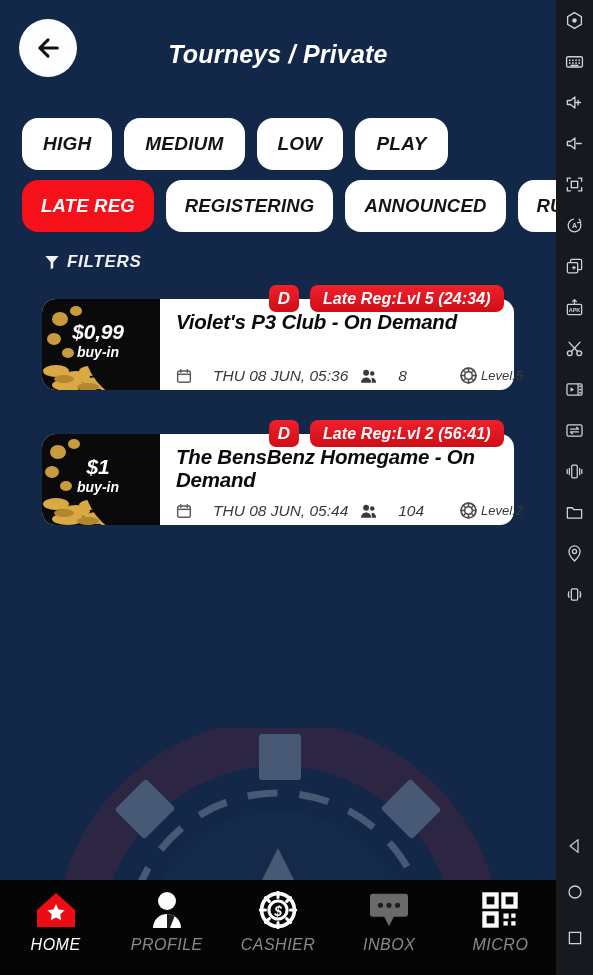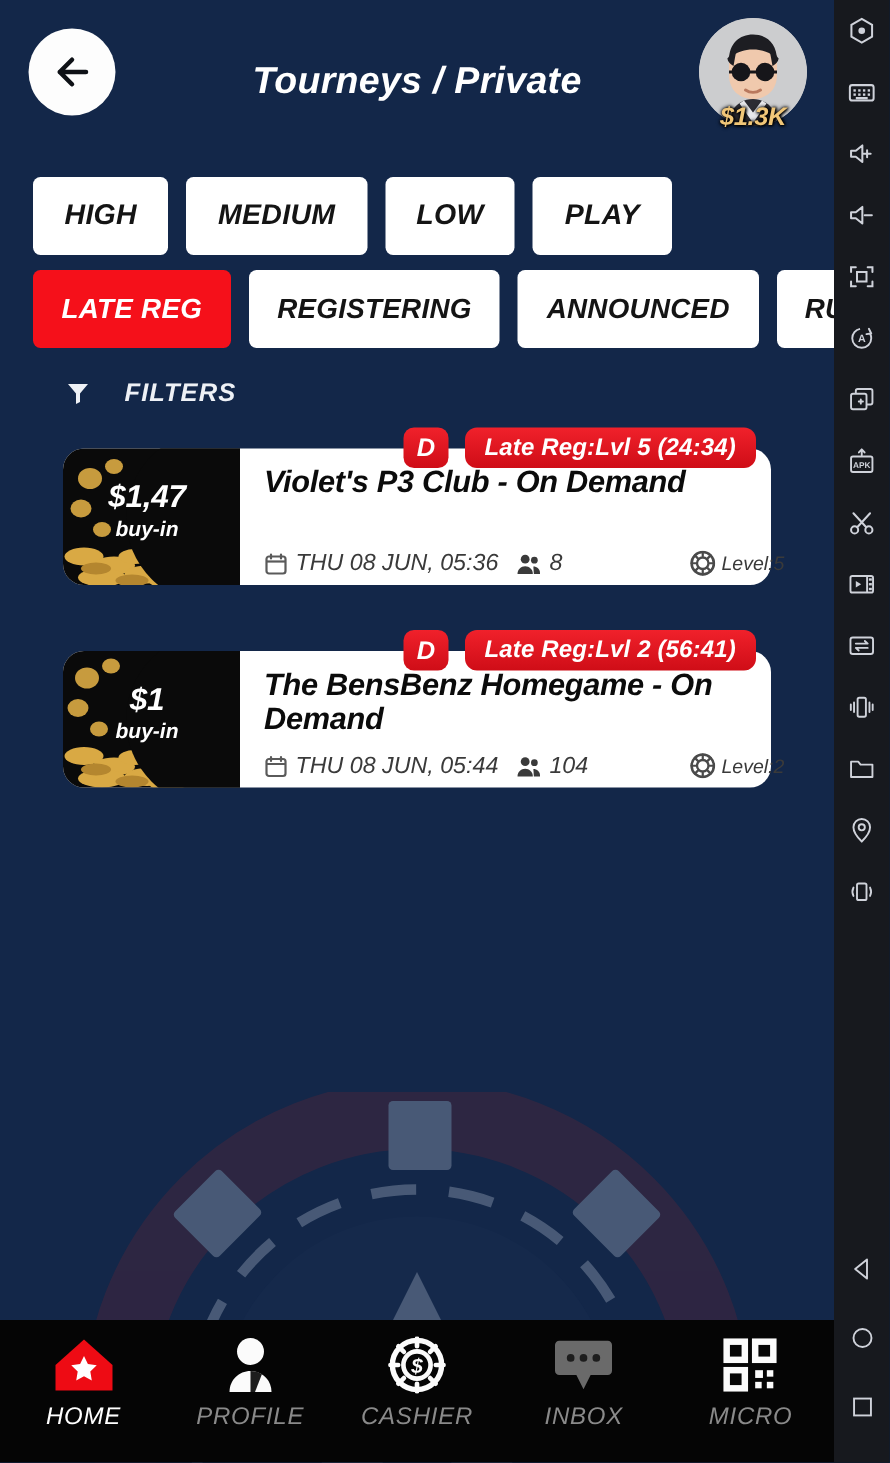--- a/index.html
+++ b/index.html
@@ -58,35 +58,35 @@
 
   
   .chips-row {
     position:absolute; left:0; width:556px; height:52px;
     display:flex; gap:12px; padding-left:22px;
     overflow:hidden; align-items:center;
   }
   .chips-row.row1 { top:118px; }
   .chips-row.row2 { top:180px; }
   .chip {
-    flex:0 0 auto; height:52px; border-radius:5px;
+    flex:0 0 auto; height:52px; border-radius:16px;
     background:#ffffff; color:#141414;
     display:flex; align-items:center; justify-content:center;
     padding:0 21px; font-size:19px; font-weight:bold;
     white-space:nowrap; cursor:pointer; letter-spacing:.2px;
   }
   .chip.active {
     background:#f5101a; color:#ffffff;
   }
   .chip.r2 { font-size:18.5px; padding:12px 19px; }
 
   
   .filters-label {
     position:absolute; left:44px; top:252px;
-    display:flex; align-items:center; gap:23px; cursor:pointer;
+    display:flex; align-items:center; gap:7px; cursor:pointer;
   }
   .filters-label svg { width:16px; height:16px; }
   .filters-text {
     color:#eef1f6; font-size:17px; font-weight:bold; letter-spacing:.7px;
   }
 
   
   .card {
     position:absolute; left:42px; width:472px; height:105px;
   }
@@ -132,21 +132,21 @@
 
   .card-title {
     position:absolute; left:134px; top:26px; width:330px;
     color:#0b0b0b; font-size:20.5px; font-weight:bold;
     line-height:1.12; letter-spacing:-.2px;
   }
   .card-meta {
     position:absolute; left:134px; top:82px;
     display:flex; align-items:center; color:#3a3a3a; font-size:15.5px;
   }
-  .card-meta .mi { display:flex; align-items:center; gap:5px; }
+  .card-meta .mi { display:flex; align-items:center; gap:21px; }
   .card-meta svg { display:block; }
   .meta-gap { width:12px; }
   .card-level {
     position:absolute; left:418px; top:82px;
     display:flex; align-items:center; gap:4px;
     color:#3a3a3a; font-size:13px; white-space:nowrap;
     transform:translateX(-0px);
   }
 
   
@@ -210,39 +210,20 @@
 
     <div class="header">
       <div class="back-btn">
         <svg viewBox="0 0 24 24">
           <path d="M20 12H5M5 12l7-7M5 12l7 7" fill="none" stroke="#0e1116" stroke-width="2.6" stroke-linecap="round" stroke-linejoin="round"></path>
         </svg>
       </div>
 
       <div class="page-title">Tourneys / Private</div>
 
-      <div class="avatar-wrap">
-        <div class="avatar">
-          <svg viewBox="0 0 72 72">
-            <circle cx="36" cy="36" r="36" fill="#cccdcf"></circle>
-            <path d="M36 13c11 0 16 7 16 16v9c0 10-7 16-16 16s-16-6-16-16v-9c0-9 5-16 16-16z" fill="#f0c9ad"></path>
-            <path d="M20 28c0-11 7-17 16-17s16 6 16 17c0 0-4-7-16-7s-16 7-16 7z" fill="#1d1d22"></path>
-            <path d="M19 27c2-3 4-5 6-6l-2 11c-2-1-4-3-4-5z" fill="#1d1d22"></path>
-            <path d="M53 27c-2-3-4-5-6-6l2 11c2-1 4-3 4-5z" fill="#1d1d22"></path>
-            <circle cx="28" cy="36" r="6.2" fill="#16161a"></circle>
-            <circle cx="44" cy="36" r="6.2" fill="#16161a"></circle>
-            <path d="M34 36h4" stroke="#16161a" stroke-width="2"></path>
-            <path d="M20 36h2M50 36h2" stroke="#16161a" stroke-width="2"></path>
-            <path d="M31 48c3 2 7 2 10 0" stroke="#b9795e" stroke-width="2" fill="none" stroke-linecap="round"></path>
-            <path d="M22 62c3-5 8-8 14-8s11 3 14 8l2 10H20z" fill="#2c2c33"></path>
-            <path d="M30 55l6 8 6-8 3 2-9 13-9-13z" fill="#e9e9ec"></path>
-          </svg>
-        </div>
-        <div class="avatar-balance">$1.3K</div>
-      </div>
     </div>
 
     <div class="chips-row row1">
       <div class="chip">HIGH</div>
       <div class="chip">MEDIUM</div>
       <div class="chip">LOW</div>
       <div class="chip">PLAY</div>
     </div>
 
     <div class="chips-row row2">
@@ -277,21 +258,21 @@
             <ellipse cx="26" cy="86" rx="16" ry="6"></ellipse>
             <ellipse cx="48" cy="72" rx="11" ry="5"></ellipse>
             <ellipse cx="70" cy="88" rx="13" ry="5"></ellipse>
           </g>
           <g fill="#b4862f">
             <ellipse cx="22" cy="80" rx="10" ry="4"></ellipse>
             <ellipse cx="46" cy="88" rx="11" ry="4"></ellipse>
           </g>
         </svg>
         <div class="buyin-text">
-          <div class="buyin-amount">$1,47</div>
+          <div class="buyin-amount">$0,99</div>
           <div class="buyin-label">buy-in</div>
         </div>
       </div>
 
       <div class="badge-d">D</div>
       <div class="badge-late">Late Reg:Lvl 5 (24:34)</div>
 
       <div class="card-title">Violet's P3 Club - On Demand</div>
 
       <div class="card-meta">

